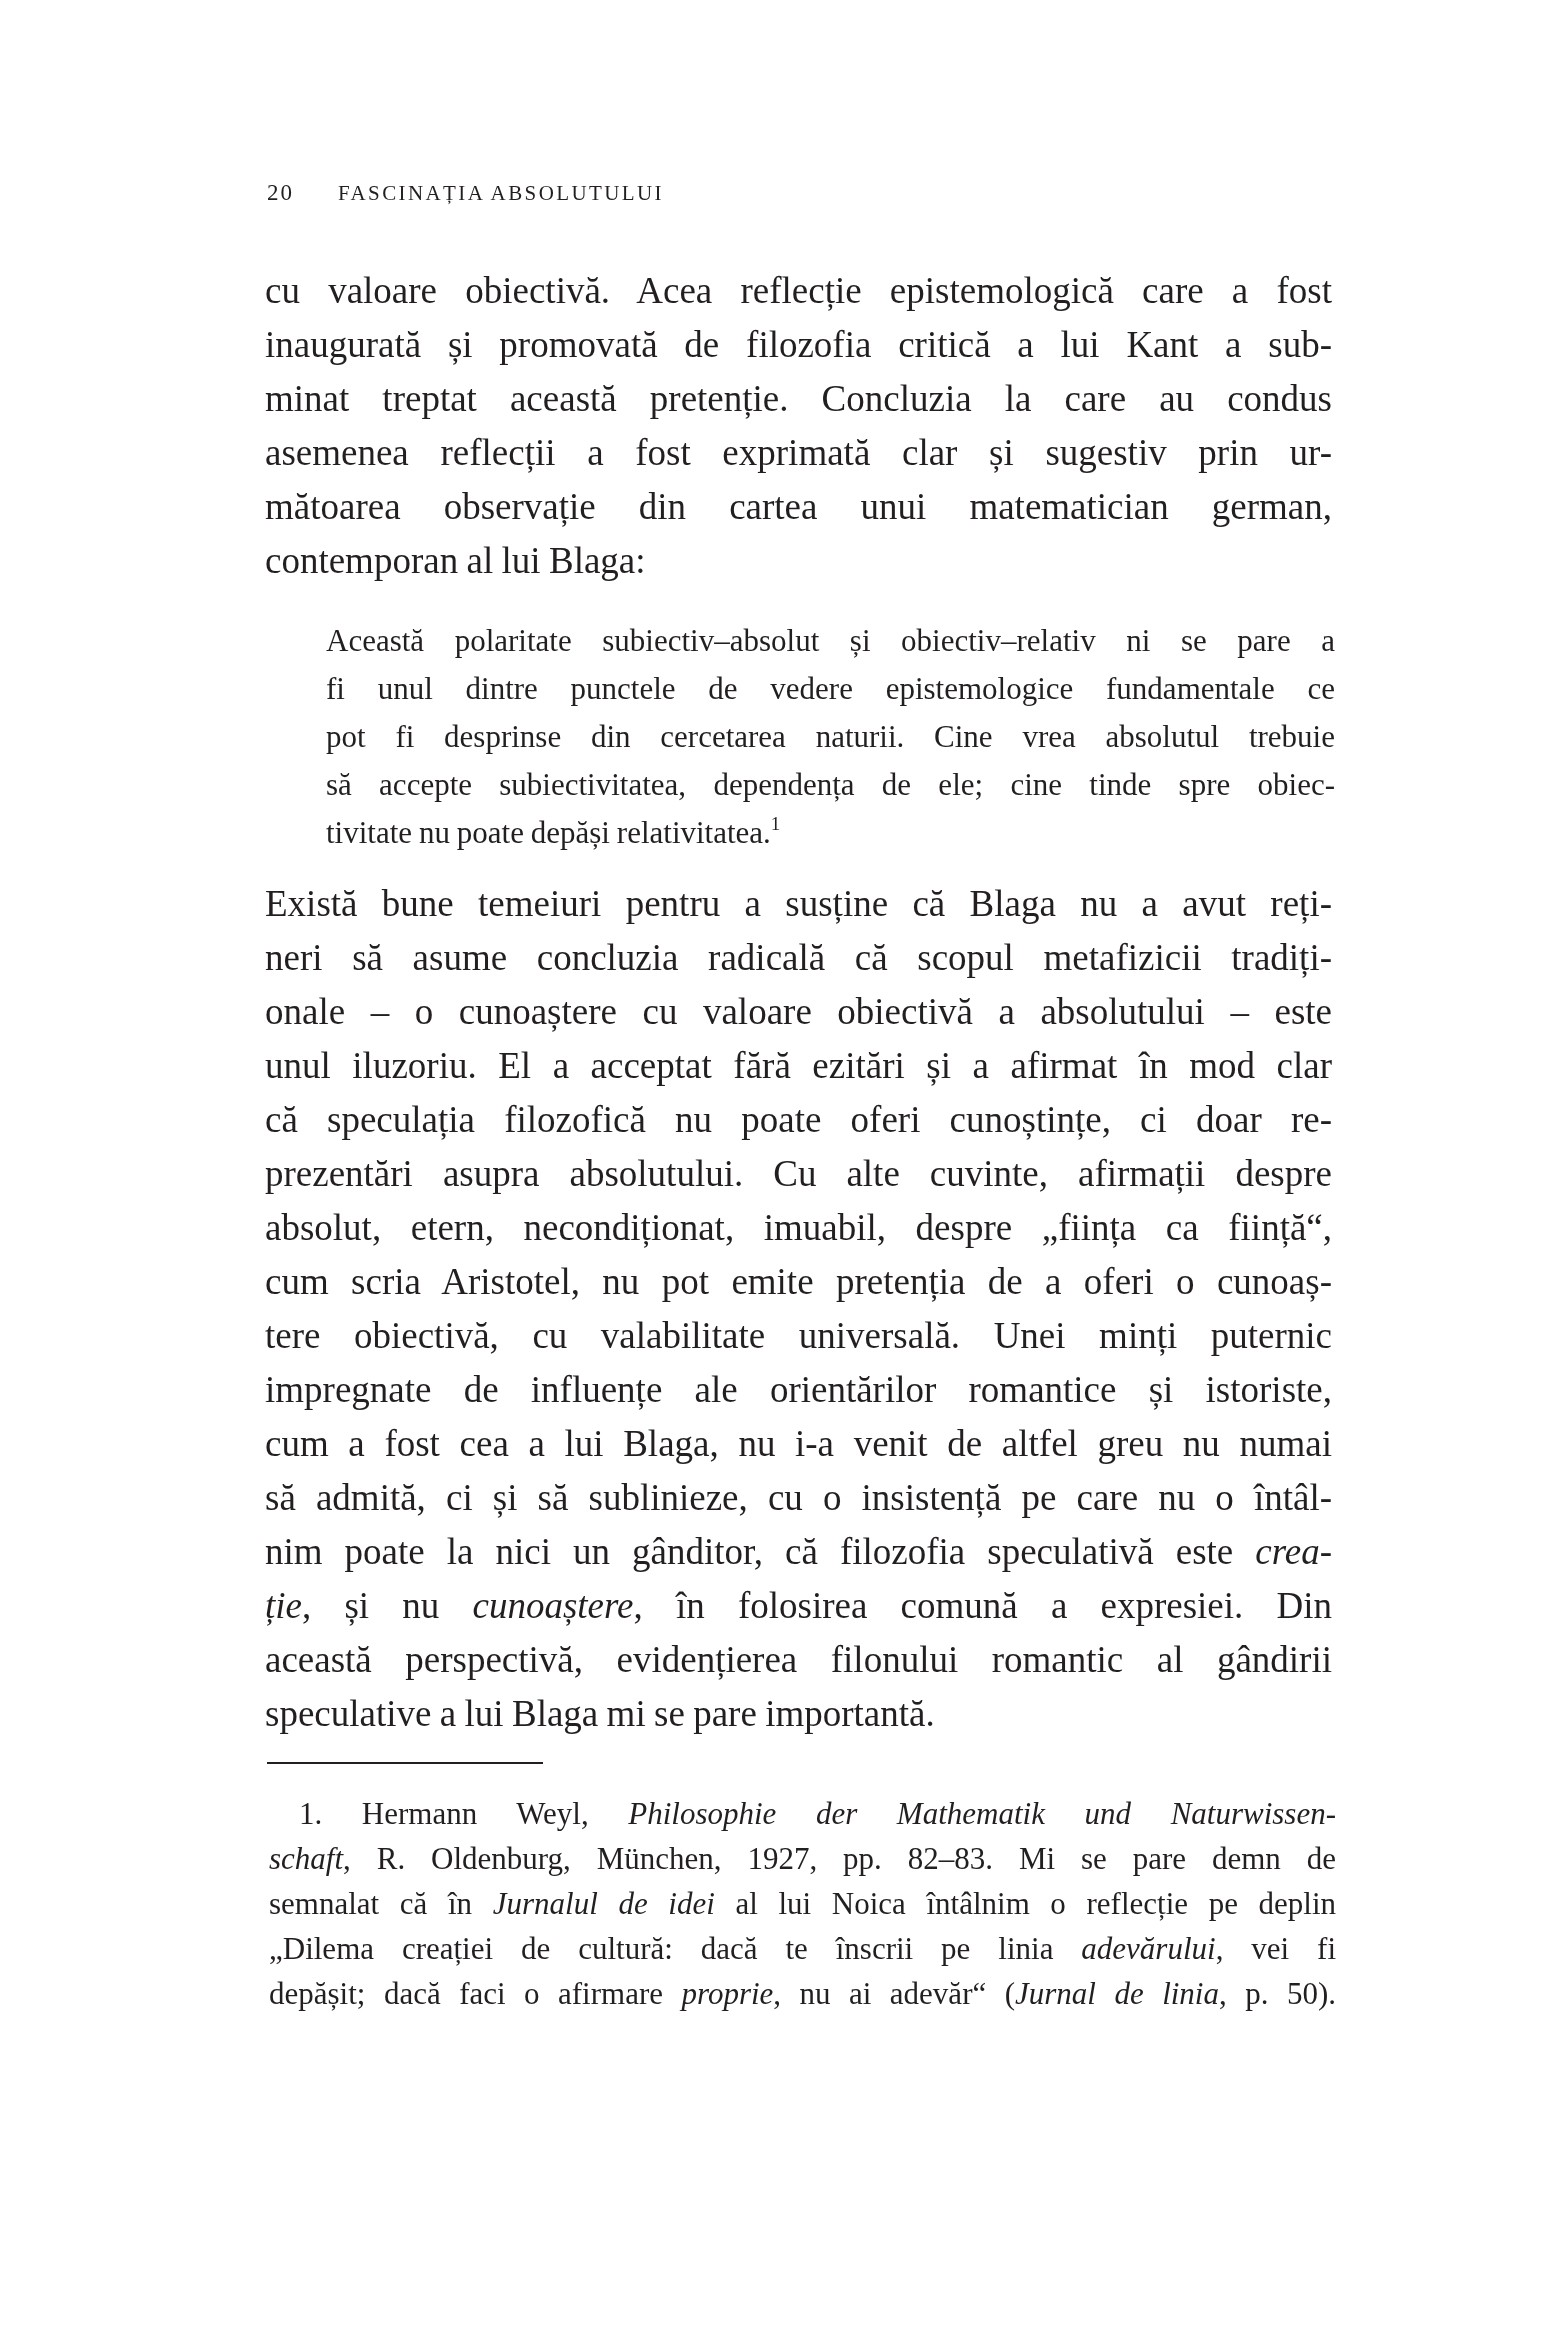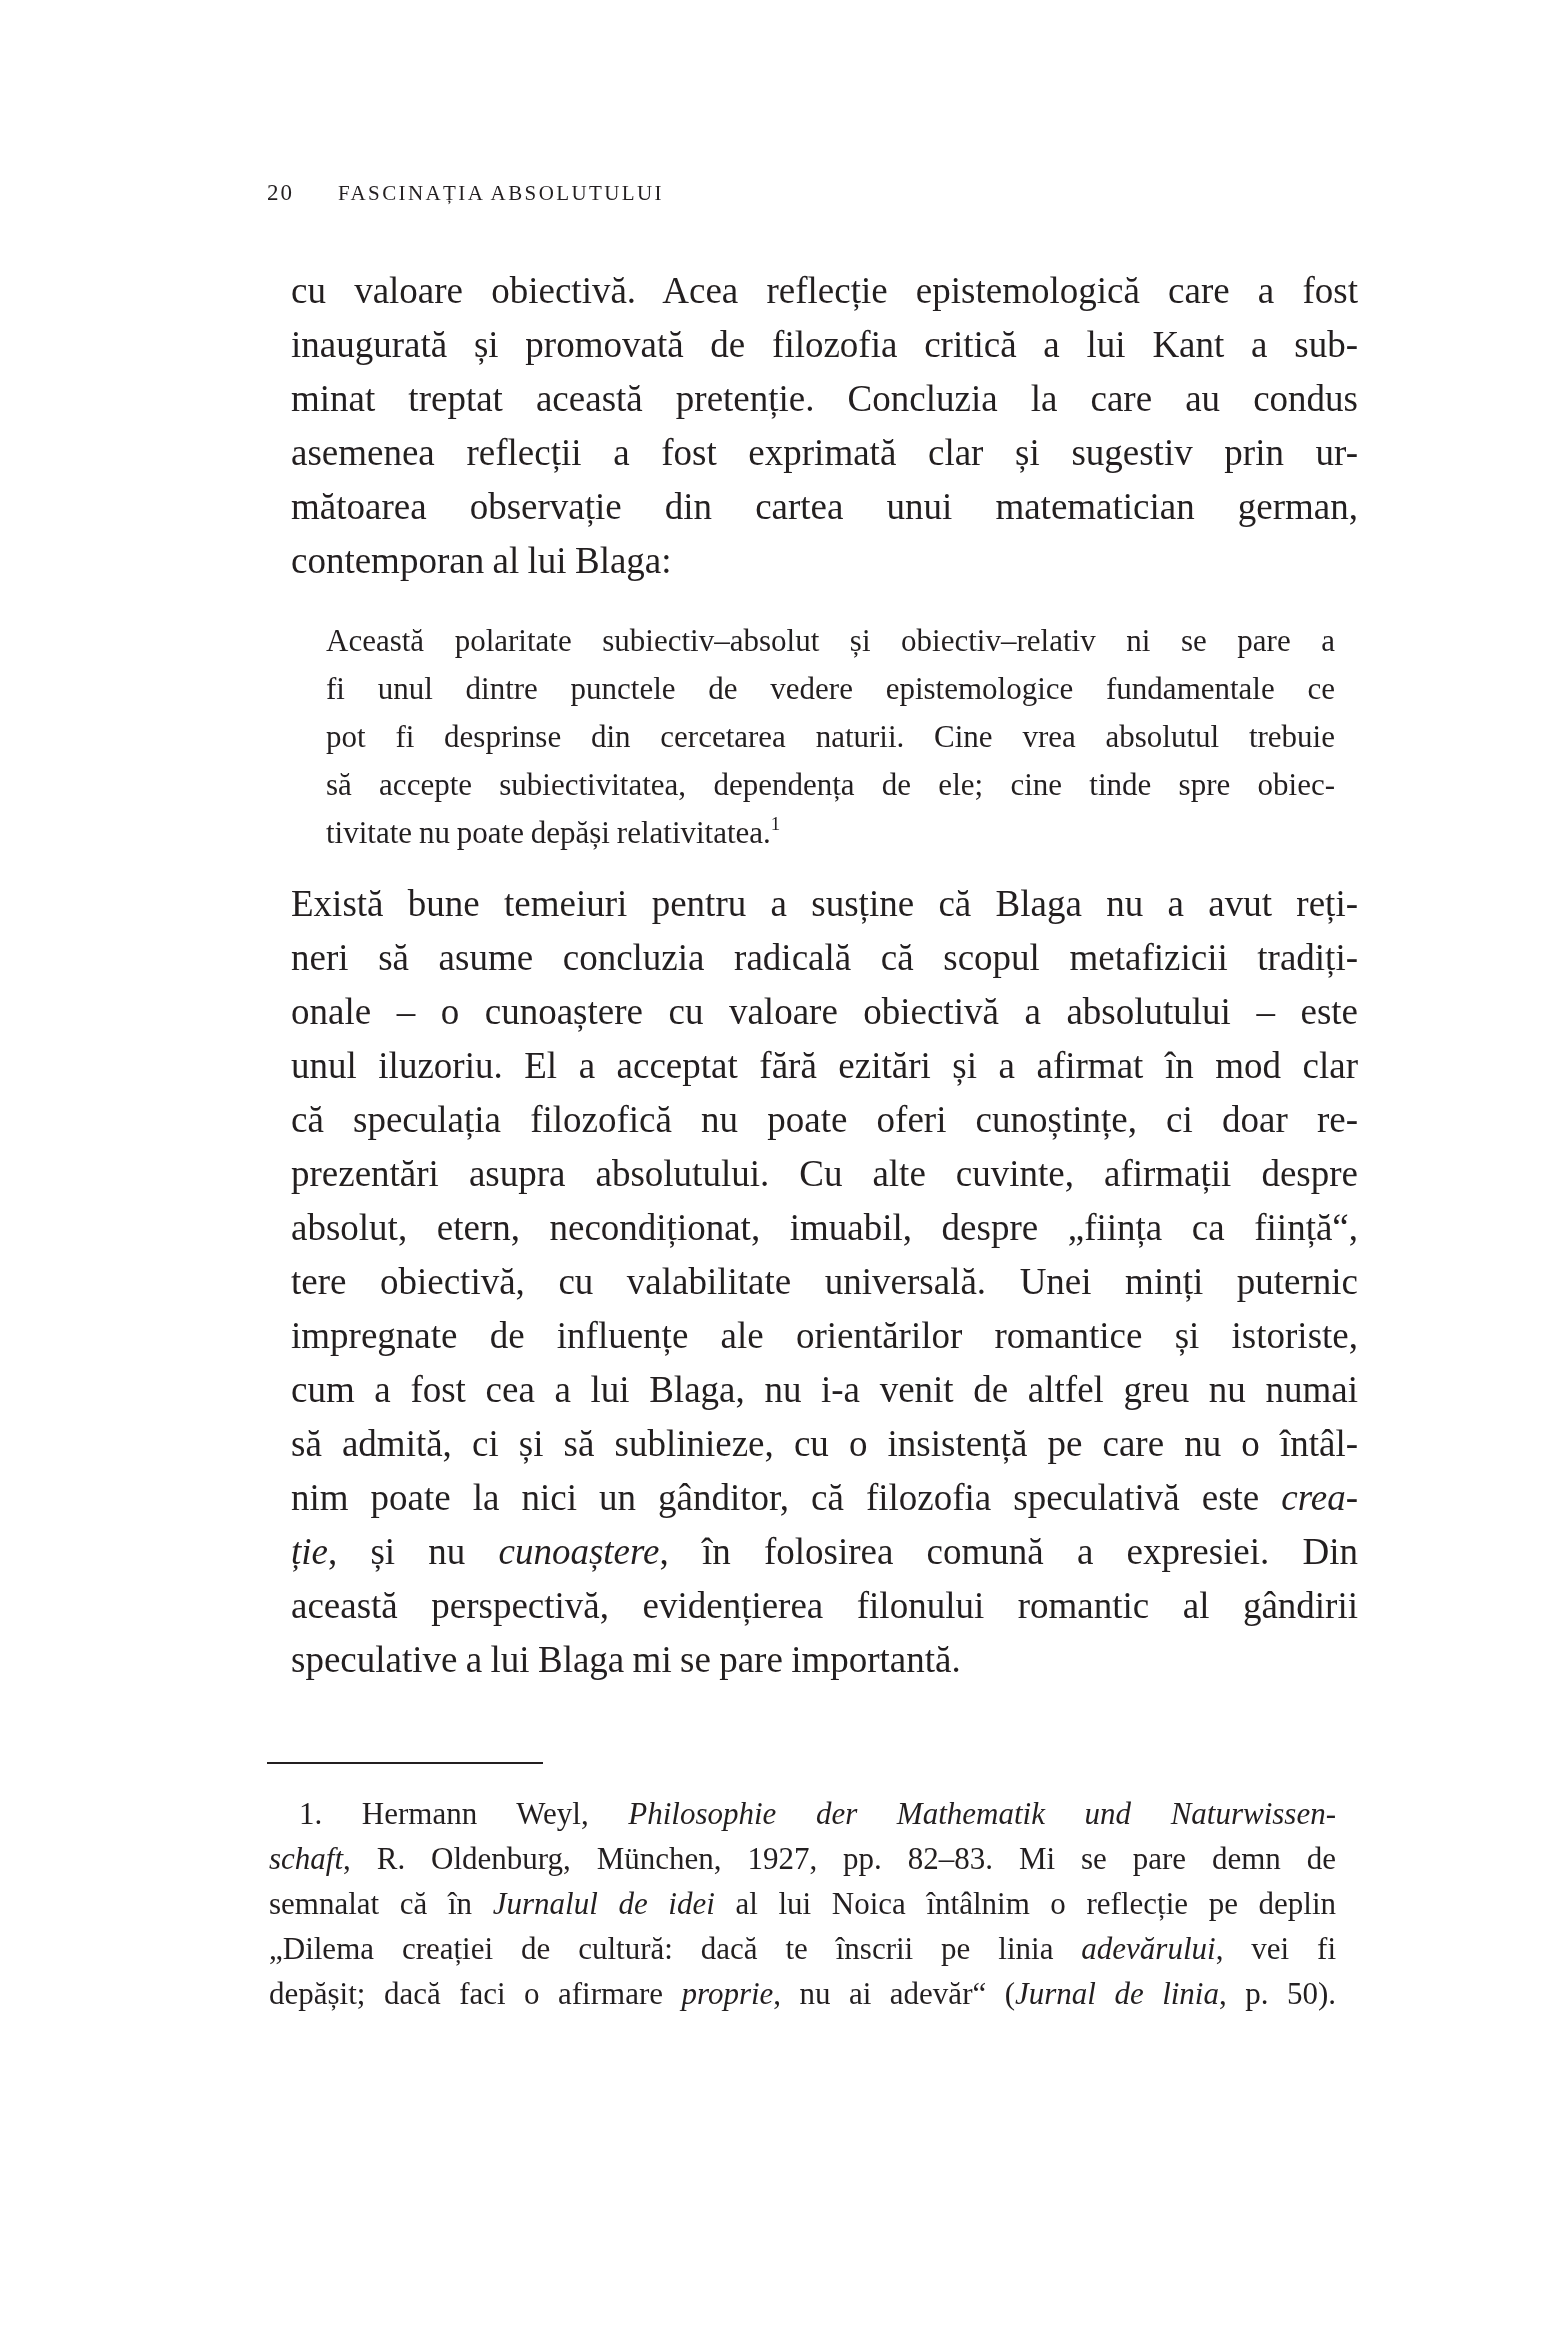--- a/index.html
+++ b/index.html
@@ -2,21 +2,21 @@
 <html style="font-size:15px"><head>
 <meta charset="utf-8">
 <style>
   html, body { margin: 0; padding: 0; background: #ffffff; }
   body { width: 1565px; height: 2347px; position: relative; overflow: hidden;
          font-family: "Liberation Serif", "DejaVu Serif", serif; color: #231f20; }
   .running-head { position: absolute; left: 267px; top: 180px; font-size: 23px;
                   letter-spacing: 1.9px; white-space: nowrap; }
   .running-head .pgnum { display: inline-block; width: 71px; }
   .running-head .title { text-transform: uppercase; font-size: 21px; letter-spacing: 2.4px; }
-  .body-text { position: absolute; left: 265px; width: 1067px; margin-left: 26px; }
+  .body-text { position: absolute; left: 265px; width: 1067px; }
   .para { margin: 0; font-size: 37px; line-height: 54px; text-align: justify;
           hyphens: manual; word-spacing: -0.9px; }
   .p1 { top: 264px; }
   .quote { position: absolute; left: 322px; width: 1009px; top: 613px;
            font-size: 31px; line-height: 48px; text-align: justify; margin: 4px; word-spacing: -0.9px; }
   .quote sup { font-size: 19px; vertical-align: 13.2px; line-height: 0; }
   .p2 { top: 877px; }
   .fn-rule { position: absolute; left: 267px; top: 1762px; width: 276px; height: 1.9px; background: #231f20; }
   .footnote { position: absolute; left: 265px; width: 1067px; top: 1787px; margin: 4px;
               font-size: 31px; line-height: 45px; text-align: justify; text-indent: 30px; word-spacing: -0.9px; }
@@ -52,20 +52,21 @@
 
 <div class="body-text p2">
   <p class="para">
     <span class="line">Există bune temeiuri pentru a susține că Blaga nu a avut reți-</span>
     <span class="line">neri să asume concluzia radicală că scopul metafizicii tradiți-</span>
     <span class="line">onale – o cunoaștere cu valoare obiectivă a absolutului – este</span>
     <span class="line">unul iluzoriu. El a acceptat fără ezitări și a afirmat în mod clar</span>
     <span class="line">că speculația filozofică nu poate oferi cunoștințe, ci doar re-</span>
     <span class="line">prezentări asupra absolutului. Cu alte cuvinte, afirmații despre</span>
     <span class="line">absolut, etern, necondiționat, imuabil, despre „ființa ca ființă“,</span>
+    <span class="line">cum scria Aristotel, nu pot emite pretenția de a oferi o cunoaș-</span>
     <span class="line">tere obiectivă, cu valabilitate universală. Unei minți puternic</span>
     <span class="line">impregnate de influențe ale orientărilor romantice și istoriste,</span>
     <span class="line">cum a fost cea a lui Blaga, nu i-a venit de altfel greu nu numai</span>
     <span class="line">să admită, ci și să sublinieze, cu o insistență pe care nu o întâl-</span>
     <span class="line"><span>nim poate la nici un gânditor, că filozofia speculativă este</span> <i>crea-</i></span>
     <span class="line"><i>ție</i><span>, și nu</span> <i>cunoaștere</i><span>, în folosirea comună a expresiei. Din</span></span>
     <span class="line">această perspectivă, evidențierea filonului romantic al gândirii</span>
     <span class="line last">speculative a lui Blaga mi se pare importantă.</span>
   </p>
 </div>

